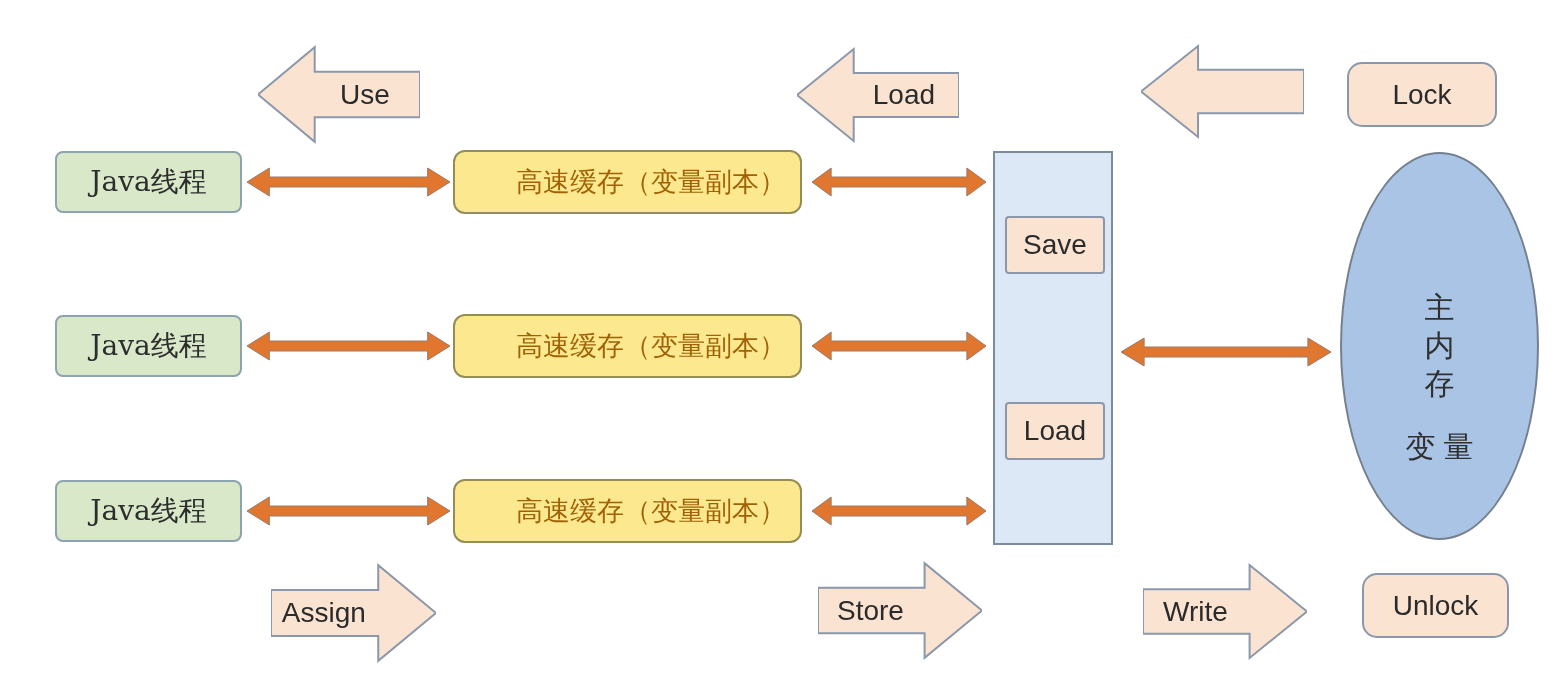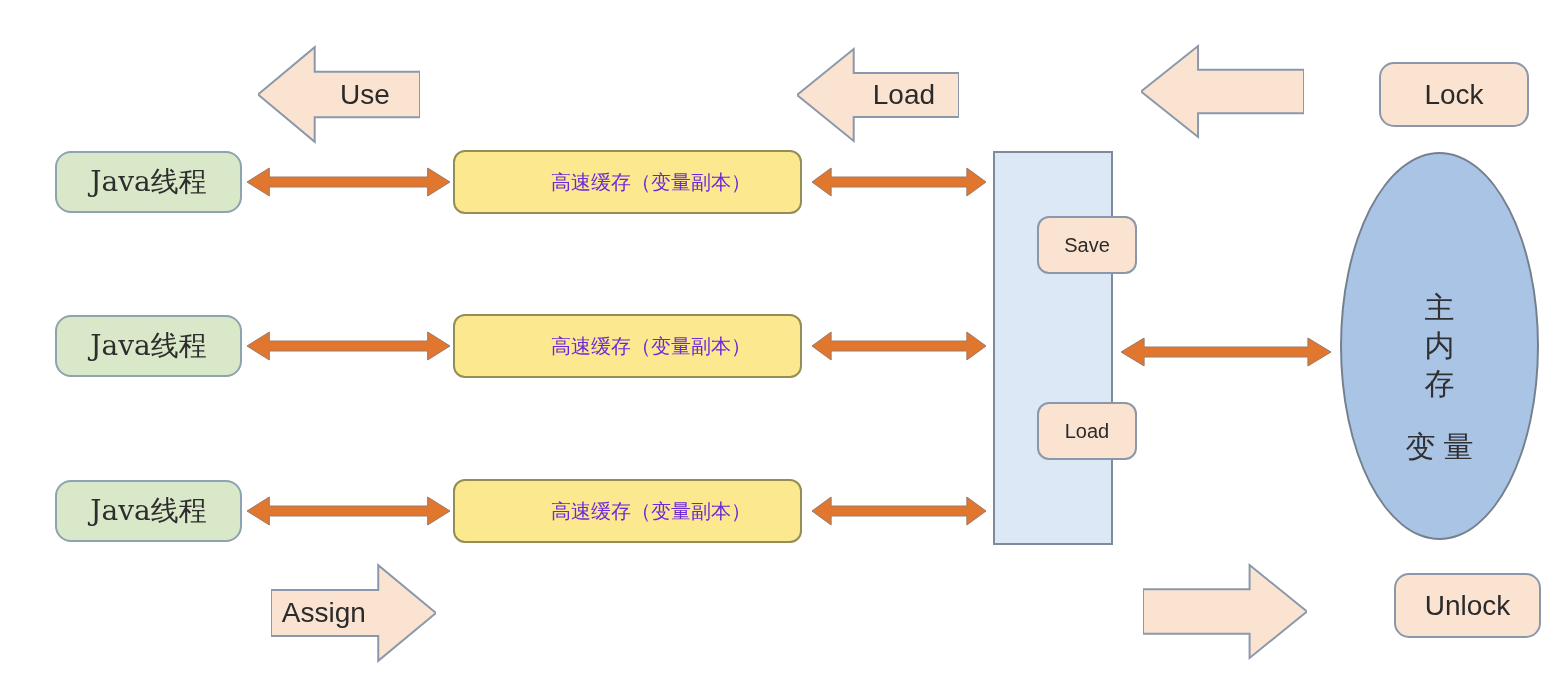--- a/index.html
+++ b/index.html
@@ -5,38 +5,38 @@
   * { margin:0; padding:0; box-sizing:border-box; }
   html,body { background:#ffffff; }
   body { font-family:"Liberation Sans", sans-serif; }
   .canvas { position:relative; width:1565px; height:689px; background:#fff; overflow:hidden; }
 
   .rbox { position:absolute; display:flex; align-items:center; justify-content:center; }
 
   .thread {
     background:var(--thread-fill,#d9e8c8);
     border:2px solid var(--thread-border,#8da3b0);
-    border-radius:16px;
+    border-radius:8px;
     font-family:"DejaVu Serif","Liberation Serif",serif;
     font-size:28px; color:#2d2d2d;
   }
   .cache {
     background:var(--cache-fill,#fce98f);
     border:2px solid var(--cache-border,#948d55);
     border-radius:12px;
     font-family:"DejaVu Serif","Liberation Serif",serif;
-    font-size:20px; color:#6d28d9;padding-left:47px;
+    font-size:27px; color:#a16207;padding-left:47px;
   }
   .badge {
     background:var(--arrow-fill,#fbe3d1);
     border:2px solid var(--arrow-border,#8b98ab);
     border-radius:15px;
-    font-size:28px; color:#2b2b2b;margin-left:32px;
-  }
-  .small-badge { border-radius:12px; font-size:20px; }
+    font-size:28px; color:#2b2b2b;
+  }
+  .small-badge { border-radius:4px; font-size:28px; }
 
   .panel {
     position:absolute;
     background:var(--panel-fill,#dce8f5);
     border:2px solid var(--panel-border,#7d8c9c);
   }
   .memory {
     position:absolute;
     background:var(--memory-fill,#aac4e6);
     border:2px solid var(--memory-border,#75808f);
@@ -179,20 +179,27 @@
     <div class="mem-var">变量</div>
   </div>
 
   <div class="block-arrow" style="left:271px; top:561px; width:165px; height:104px;">
     <svg viewBox="0 0 160 100" preserveAspectRatio="none">
       <polygon vector-effect="non-scaling-stroke" points="160,50 104,4 104,28 0,28 0,72 104,72 104,96"></polygon>
     </svg>
     <div class="arrow-label label-left">Assign</div>
   </div>
 
+  <div class="block-arrow" style="left:818px; top:559px; width:164px; height:103px;">
+    <svg viewBox="0 0 160 100" preserveAspectRatio="none">
+      <polygon vector-effect="non-scaling-stroke" points="160,50 104,4 104,28 0,28 0,72 104,72 104,96"></polygon>
+    </svg>
+    <div class="arrow-label label-left">Store</div>
+  </div>
 
   <div class="block-arrow" style="left:1143px; top:561px; width:164px; height:101px;">
     <svg viewBox="0 0 160 100" preserveAspectRatio="none">
       <polygon vector-effect="non-scaling-stroke" points="160,50 104,4 104,28 0,28 0,72 104,72 104,96"></polygon>
     </svg>
+    <div class="arrow-label label-left">Write</div>
   </div>
 
 </div>
 
 </body></html>

